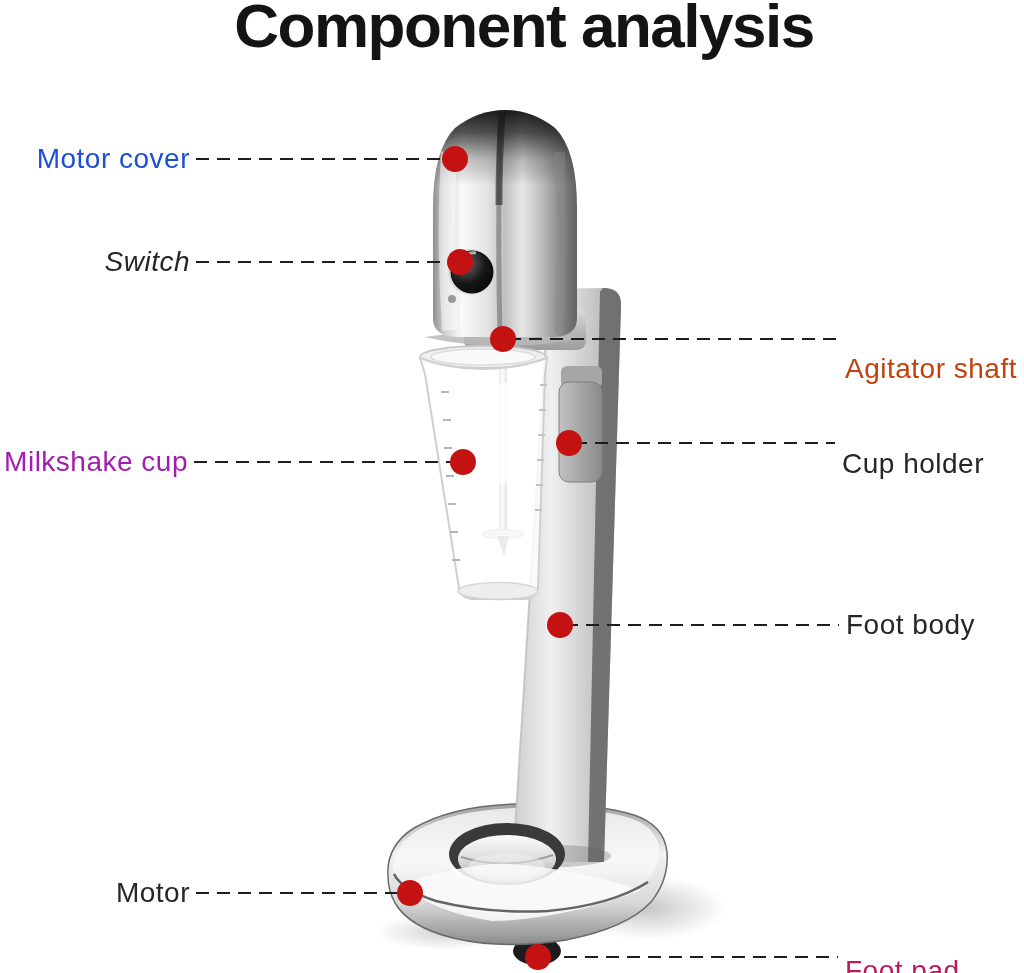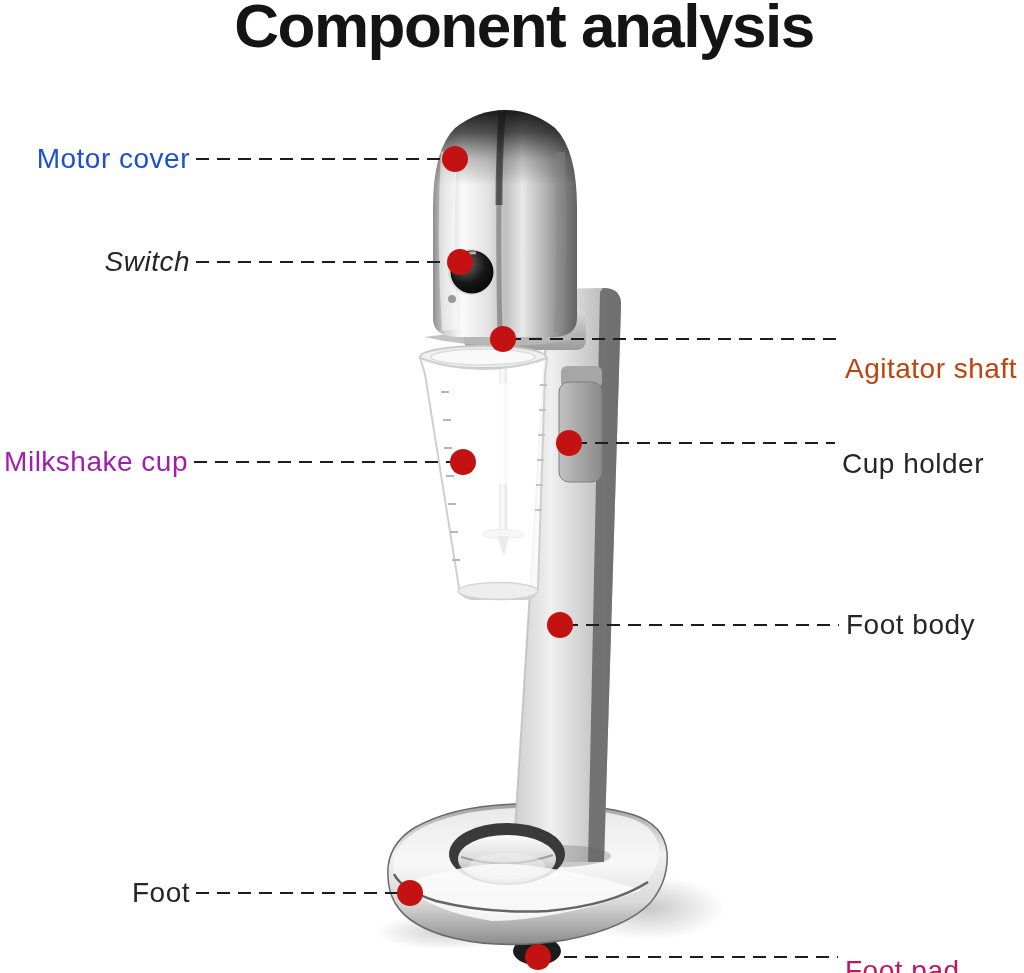--- a/index.html
+++ b/index.html
@@ -198,21 +198,21 @@
         <span class="callout-label" style="top: 262px; left: 190px; color: rgb(38, 38, 38); transform: translate(-100%, -50%); font-style: italic;">Switch</span>
         <span class="callout-line" style="left: 196px; width: 259px; top: 261px; background: repeating-linear-gradient(90deg, rgb(29, 29, 29) 0px, rgb(29, 29, 29) 13px, transparent 13px, transparent 21px);"></span>
         <span class="callout-dot" style="left: 447px; top: 249px; background: rgb(196, 18, 18);"></span>
       </div>
       <div>
         <span class="callout-label" style="top: 462px; left: 188px; color: #a21caf; transform: translate(-100%, -50%);">Milkshake cup</span>
         <span class="callout-line" style="left: 194px; width: 264px; top: 461px; background: repeating-linear-gradient(90deg, rgb(29, 29, 29) 0px, rgb(29, 29, 29) 13px, transparent 13px, transparent 21px);"></span>
         <span class="callout-dot" style="left: 450px; top: 449px; background: rgb(196, 18, 18);"></span>
       </div>
       <div>
-        <span class="callout-label" style="top: 893px; left: 190px; color: rgb(38, 38, 38); transform: translate(-100%, -50%);">Foot</span>
+        <span class="callout-label" style="top: 893px; left: 190px; color: rgb(38, 38, 38); transform: translate(-100%, -50%);">Motor</span>
         <span class="callout-line" style="left: 196px; width: 209px; top: 892px; background: repeating-linear-gradient(90deg, rgb(29, 29, 29) 0px, rgb(29, 29, 29) 13px, transparent 13px, transparent 21px);"></span>
         <span class="callout-dot" style="left: 397px; top: 880px; background: rgb(196, 18, 18);"></span>
       </div>
       <div>
         <span class="callout-label" style="top: 339px; left: 845px; color: #c2410c; transform: translateY(-50%); margin-top: 30px;">Agitator shaft</span>
         <span class="callout-line" style="left: 508px; width: 330px; top: 338px; background: repeating-linear-gradient(90deg, rgb(29, 29, 29) 0px, rgb(29, 29, 29) 13px, transparent 13px, transparent 21px);"></span>
         <span class="callout-dot" style="left: 490px; top: 326px; background: rgb(196, 18, 18);"></span>
       </div>
       <div>
         <span class="callout-label" style="top: 464px; left: 842px; color: rgb(38, 38, 38); transform: translateY(-50%);">Cup holder</span>

